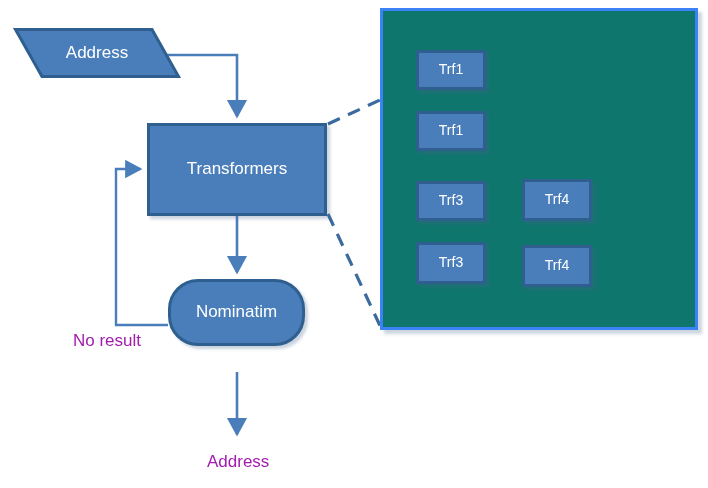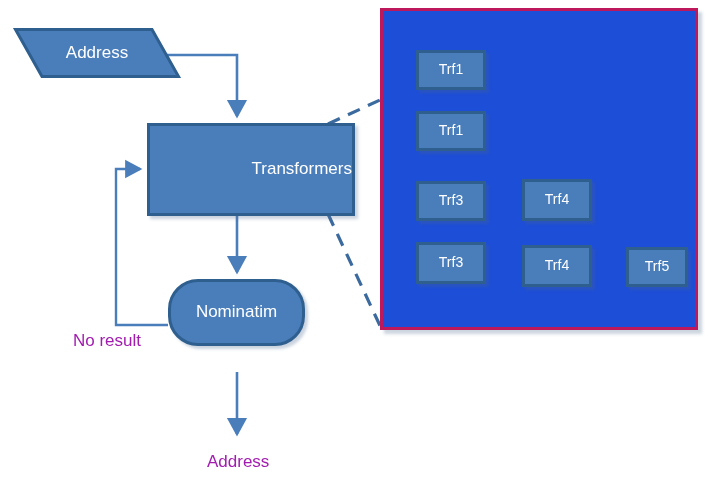--- a/index.html
+++ b/index.html
@@ -25,22 +25,22 @@
   .proc{
     background:#4a7ebb;
     border:3px solid #2e5f8f;
     font-size:17px;
     box-shadow:3px 3px 3px rgba(80,110,150,.30);
   }
   
   .panel{
     position:absolute;
     box-sizing:border-box;
-    background:#1d4ed8;
-    border:3px solid #be185d;
+    background:#0f766e;
+    border:3px solid #3b82f6;
     box-shadow:4px 4px 3px rgba(90,115,150,.30);
   }
   
   .trf{
     background:#4a7ebb;
     border:3px solid #2e5f8f;
     font-size:14px;
     box-shadow:3px 3px 3px rgba(70,100,140,.32);
   }
   
@@ -117,21 +117,21 @@
     </g>
   </svg>
 
   <div class="data-shape">
     <svg width="166" height="50" viewBox="0 0 166 50" xmlns="http://www.w3.org/2000/svg">
       <polygon points="28,1.5 164.5,1.5 138,48.5 1.5,48.5" fill="#4a7ebb" stroke="#2e5f8f" stroke-width="3" transform="scale(-1,1) translate(-166,0)"></polygon>
     </svg>
     <div class="data-label">Address</div>
   </div>
 
-  <div class="node proc" style="left:147px;top:123px;width:208px;height:93px;justify-content:flex-end;">
+  <div class="node proc" style="left:147px;top:123px;width:180px;height:93px;">
     <span>Transformers</span>
   </div>
 
   <div class="node proc" style="left:168px;top:279px;width:137px;height:67px;border-radius:30px;">
     <span>Nominatim</span>
   </div>
 
   <div class="plain-label" style="left:73px;top:331px;">No result</div>
 
   <div class="plain-label" style="left:207px;top:452px;">Address</div>
@@ -152,19 +152,16 @@
     <div class="node trf" style="position:absolute;left:139px;top:168px;width:70px;height:42px;">
       <span>Trf4</span>
     </div>
 
     <div class="node trf" style="position:absolute;left:33px;top:231px;width:70px;height:42px;">
       <span>Trf3</span>
     </div>
     <div class="node trf" style="position:absolute;left:139px;top:234px;width:70px;height:42px;">
       <span>Trf4</span>
     </div>
-    <div class="node trf" style="position:absolute;left:243px;top:236px;width:62px;height:40px;">
-      <span>Trf5</span>
-    </div>
 
   </div>
 
 </div>
 
 </body></html>

